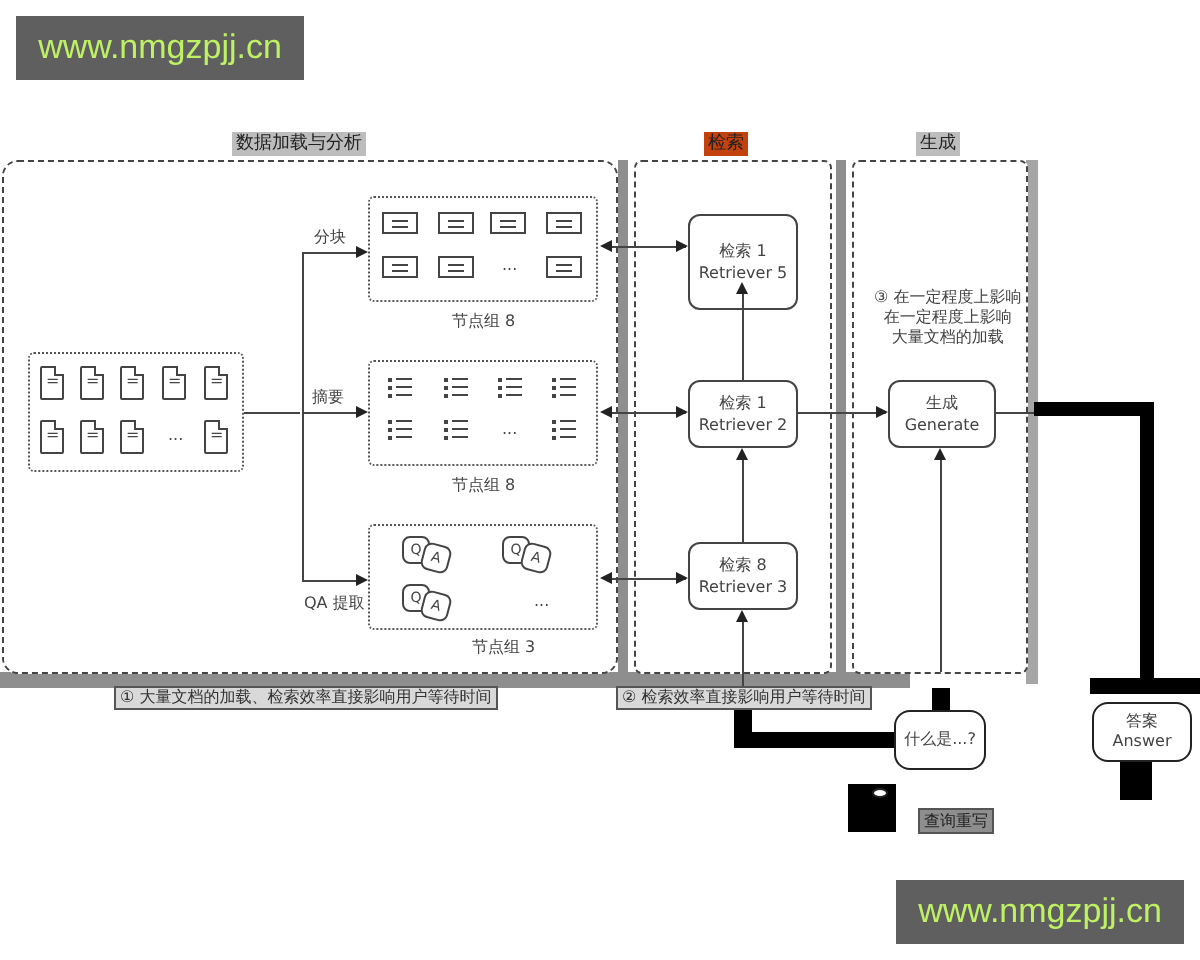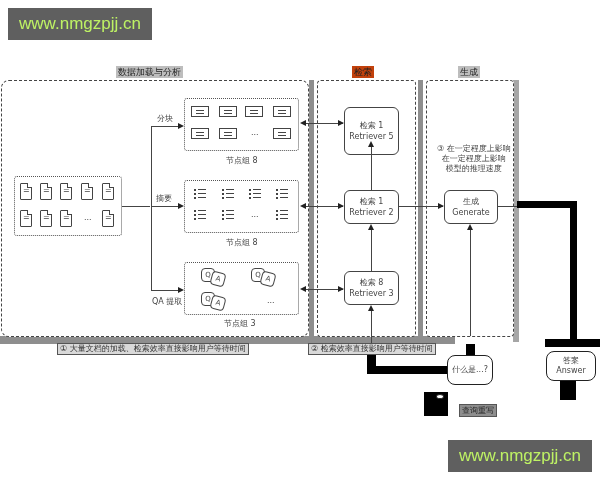--- a/index.html
+++ b/index.html
@@ -154,21 +154,21 @@
 
 <div class="group" style="left:184px;top:262px;width:115px;height:53px">
   <div class="qa" style="left:16px;top:5px">Q</div>
   <div class="qa" style="left:26px;top:9px;transform:rotate(15deg)">A</div>
   <div class="qa" style="left:66px;top:5px">Q</div>
   <div class="qa" style="left:76px;top:9px;transform:rotate(15deg)">A</div>
   <div class="qa" style="left:16px;top:29px">Q</div>
   <div class="qa" style="left:26px;top:33px;transform:rotate(15deg)">A</div>
   <div class="ellip" style="left:82px;top:33px">...</div>
 </div>
-<div class="group-label" style="left:224px;top:318px">节点组 3</div>
+<div class="group-label" style="left:236px;top:318px">节点组 3</div>
 
 <div class="hl" style="left:303px;top:123px;width:40px"></div>
 <div class="arr-l" style="left:300px;top:120px"></div>
 <div class="arr-r" style="left:338px;top:120px"></div>
 <div class="hl" style="left:303px;top:206px;width:40px"></div>
 <div class="arr-l" style="left:300px;top:203px"></div>
 <div class="arr-r" style="left:338px;top:203px"></div>
 <div class="hl" style="left:303px;top:289px;width:40px"></div>
 <div class="arr-l" style="left:300px;top:286px"></div>
 <div class="arr-r" style="left:338px;top:286px"></div>
@@ -200,21 +200,21 @@
   <span>生成</span>
   <span>Generate</span>
 </div>
 <div class="vl" style="left:470px;top:230px;height:106px"></div>
 <div class="arr-u" style="left:467px;top:224px"></div>
 <div class="hl" style="left:498px;top:206px;width:20px"></div>
 
 <div class="text9" style="left:437px;top:144px;text-align:center;line-height:10px">
   <div>③ 在一定程度上影响</div>
   <div>在一定程度上影响</div>
-  <div>模型的推理速度</div>
+  <div>大量文档的加载</div>
 </div>
 
 <div class="thick" style="left:517px;top:201px;width:60px;height:7px"></div>
 <div class="thick" style="left:570px;top:201px;width:7px;height:145px"></div>
 <div class="thick" style="left:545px;top:339px;width:55px;height:8px"></div>
 <div class="thick" style="left:367px;top:346px;width:9px;height:28px"></div>
 <div class="thick" style="left:367px;top:366px;width:82px;height:8px"></div>
 <div class="thick" style="left:466px;top:344px;width:9px;height:12px"></div>
 <div class="thick" style="left:424px;top:392px;width:24px;height:24px"></div>
 

